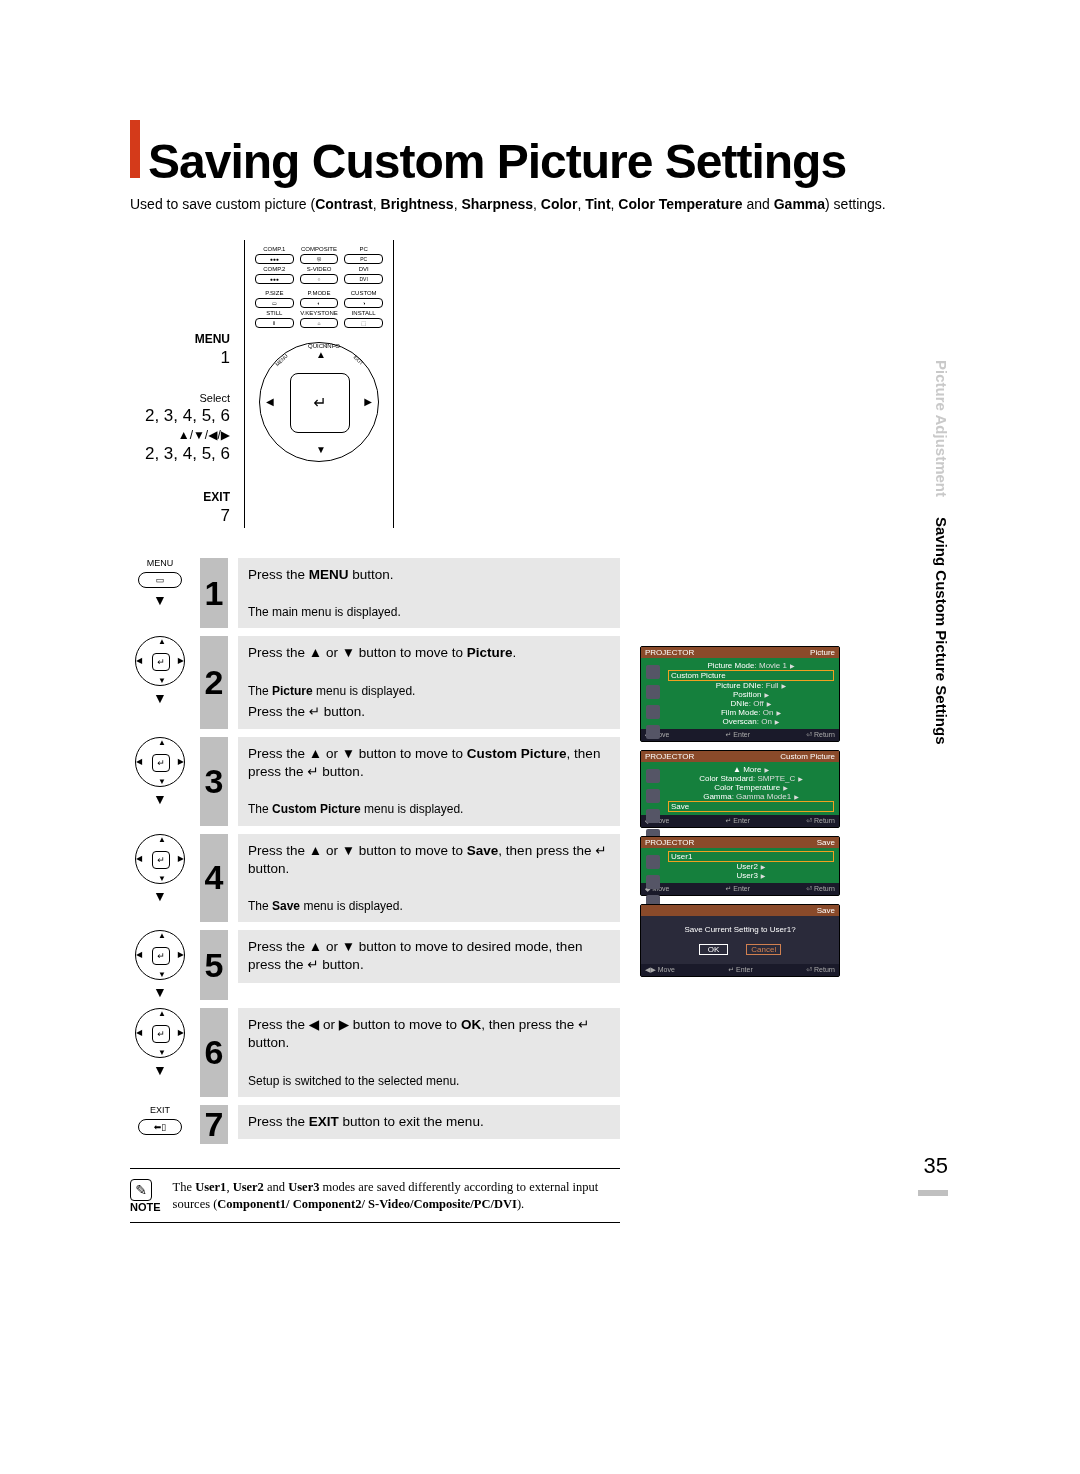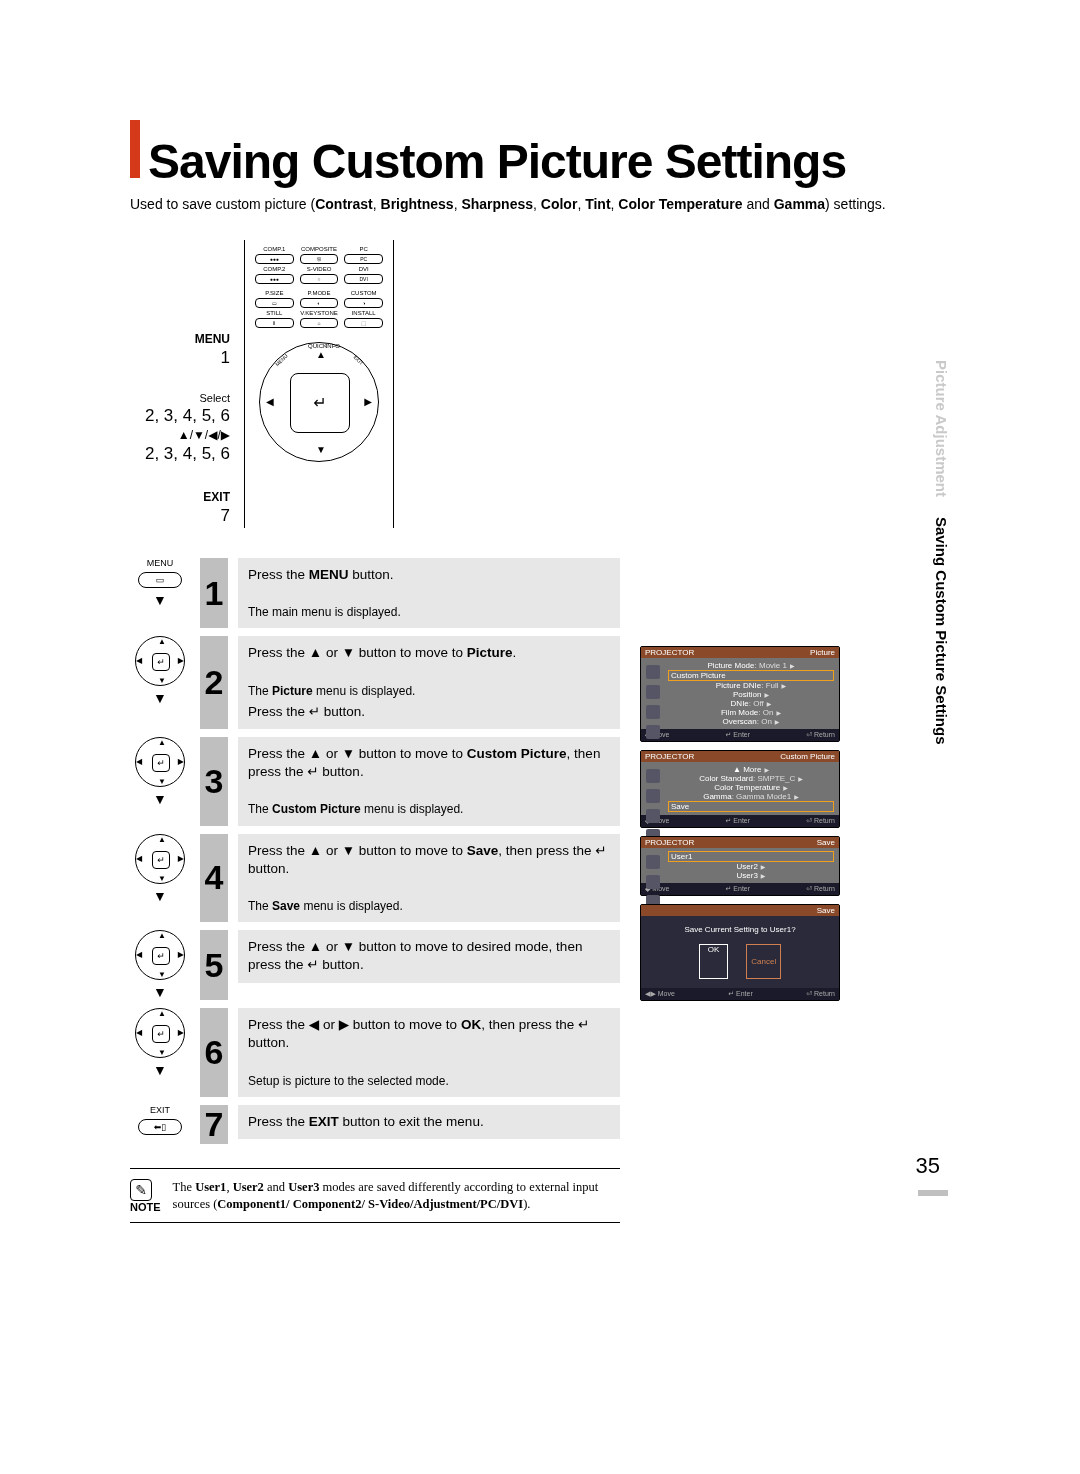--- a/index.html
+++ b/index.html
@@ -174,41 +174,41 @@
   .sidetab .reg{color:#000;font-weight:bold;}
 
   .osd-col {
     position: absolute;
     left: 640px;
     top: 646px;
     width: 200px;
     display:flex;flex-direction:column;gap:8px;
   }
   .osd {
-    background:#737373;border:1px solid #000;border-radius:2px;font-size:8px;color:#fff;
+    background:#15803d;border:1px solid #000;border-radius:2px;font-size:8px;color:#fff;
     padding:4px 5px;position:relative;
   }
   .osd .bar{background:#8a4a2a;font-size:8px;text-align:center;padding:1px;margin:-4px -5px 3px -5px;display:flex;justify-content:space-between;padding:1px 4px;}
   .osd .bar .l{color:#fff;}
   .osd .row{display:flex;justify-content:center;padding:0 2px;margin-left:22px;}
   .osd .row .v{color:#ddd;}
   .osd .row .tri::after{content:"▶";font-size:6px;margin-left:3px;}
   .osd .hl{border:1px solid #f0a020;padding:0 2px;margin-left:22px;display:flex;justify-content:space-between;}
   .osd .foot{background:#1a1a2a;margin:3px -5px -4px -5px;padding:2px 4px;display:flex;justify-content:space-between;font-size:7px;}
   .osd .foot span{color:#aaa;}
   .osd .side-ic{position:absolute;left:5px;top:18px;display:flex;flex-direction:column;gap:6px;}
   .osd .side-ic div{width:14px;height:14px;background:#556;border-radius:2px;}
   .osd.confirm{background:#2a2a3a;}
   .osd.confirm .msg{text-align:center;padding:6px 0;}
   .osd.confirm .btns{display:flex;justify-content:center;gap:18px;padding:4px 0 6px;}
   .osd.confirm .okb{border:1px solid #fff;padding:0 8px;font-size:8px;}
-  .osd.confirm .cancelb{border:1px solid #d08050;color:#d08050;padding:12px 4px;font-size:8px;}
+  .osd.confirm .cancelb{border:1px solid #d08050;color:#d08050;padding:0 4px;font-size:8px;}
 
   .pagenum {
-    position:absolute;right:140px;bottom:295px;font-size:22px;
+    position:absolute;right:132px;bottom:295px;font-size:22px;
   }
   .pagenum-line{position:absolute;right:132px;bottom:278px;width:30px;height:6px;background:#c0c0c0;}
 </style>
 </head>
 <body>
 
 <div class="page">
   <div class="title-bar">
     <div class="title-accent"></div>
     <div class="title">Saving Custom Picture Settings</div>
@@ -345,38 +345,38 @@
           <div class="dpad-icon">
             <span class="a u">▲</span>
             <span class="a d">▼</span>
             <span class="a l">◀</span>
             <span class="a r">▶</span>
             <span class="ctr">↵</span>
           </div>
           <div class="down-arrow">▼</div>
         </div>
         <div class="num-box">6</div>
-        <div class="desc">Press the ◀ or ▶ button to move to <b>OK</b>, then press the ↵ button.<span class="sm">Setup is picture to the selected mode.</span></div>
+        <div class="desc">Press the ◀ or ▶ button to move to <b>OK</b>, then press the ↵ button.<span class="sm">Setup is switched to the selected menu.</span></div>
       </div>
       <div class="step">
         <div class="icon-col">
           <div style="font-size: 9px;">EXIT</div>
           <div class="btn-icon">⬅▯</div>
         </div>
         <div class="num-box">7</div>
         <div class="desc">Press the <b>EXIT</b> button to exit the menu.</div>
       </div>
     </div>
 
   <div class="note-row">
     <div>
       <div class="note-ic">✎</div>
       <div class="note-lbl">NOTE</div>
     </div>
-    <div class="note-txt" id="note-text">The <b>User1</b>, <b>User2</b> and <b>User3</b> modes are saved differently according to external input sources (<b>Component1/ Component2/ S-Video/Adjustment/PC/DVI</b>).</div>
+    <div class="note-txt" id="note-text">The <b>User1</b>, <b>User2</b> and <b>User3</b> modes are saved differently according to external input sources (<b>Component1/ Component2/ S-Video/Composite/PC/DVI</b>).</div>
   </div>
   <div class="note-bottom-line"></div>
 </div>
 
 <div class="sidetab">
   <span class="faded">Picture Adjustment</span><span class="spc"></span><span class="reg">Saving Custom Picture Settings</span>
 </div>
 
 <div class="osd-col" id="osd-col">
     <div class="osd">

